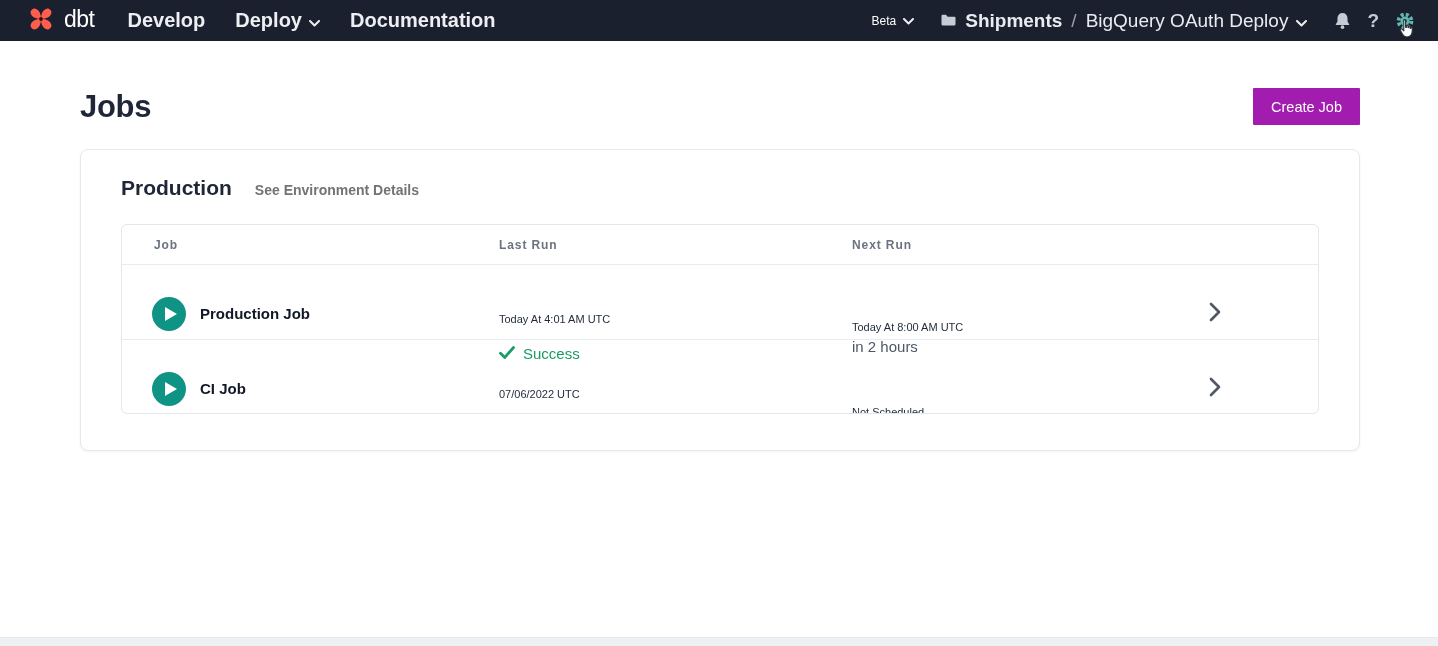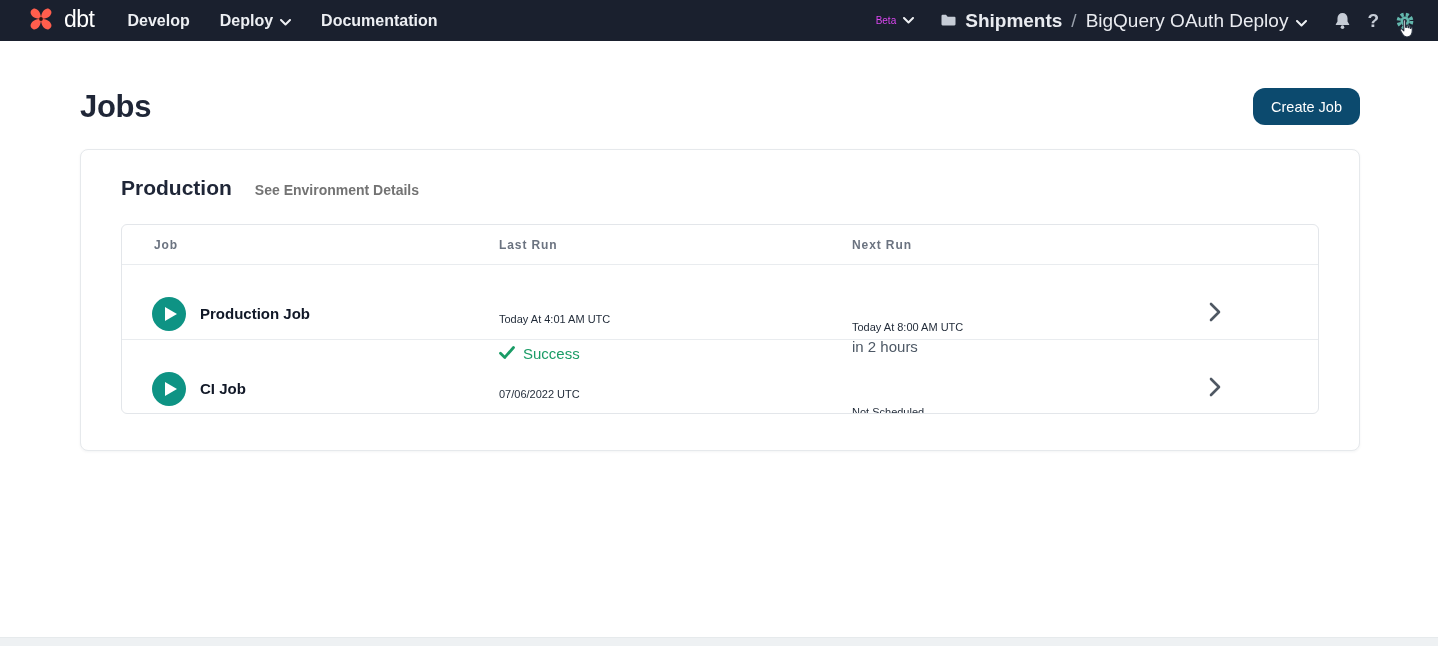--- a/index.html
+++ b/index.html
@@ -22,43 +22,43 @@
     position: relative;
   }
   .nav-left, .nav-right { display: flex; align-items: center; }
   .logo { display: flex; align-items: center; gap: 6px; cursor: pointer; }
   .logo-text {
     color: #ffffff; font-size: 23px; font-weight: 400;
     letter-spacing: -0.5px; line-height: 1; padding-bottom: 3px;
   }
   .nav-links { display: flex; align-items: center; gap: 30px; margin-left: 33px; }
   .nav-link {
-    color: #edeff3; font-size: 16px; font-weight: 700;
+    color: #edeff3; font-size: 20px; font-weight: 700;
     text-decoration: none; display: flex; align-items: center; gap: 7px;
     cursor: pointer;
   }
   .nav-right { gap: 26px; }
-  .beta { display: flex; align-items: flex-start; gap: 7px; color: #d946ef; font-size: 10px; cursor: pointer; }
+  .beta { display: flex; align-items: flex-start; gap: 7px; color: #ffffff; font-size: 12px; cursor: pointer; }
   .project-crumb { display: flex; align-items: center; gap: 8px; color: #e9ebf0; font-size: 19px; cursor: pointer; }
   .project-crumb .account { font-weight: 700; }
   .crumb-sep { color: #9aa1ac; font-weight: 400; padding: 0 1px; }
   .nav-icons { display: flex; align-items: center; gap: 15px; }
   .nav-icon-btn { display: flex; align-items: center; justify-content: center; cursor: pointer; position: relative; }
   .help-glyph { color: #c6ccd6; font-size: 19px; font-weight: 700; line-height: 1; }
   .cursor-overlay { position: absolute; top: 7px; left: 2px; z-index: 50; pointer-events: none; }
 
   
   .page { padding: 0 78px 0 80px; }
   .page-head {
     display: flex; align-items: center; justify-content: space-between;
     margin-top: 47px;
   }
   .page-title { font-size: 31px; font-weight: 700; color: #1f2637; letter-spacing: -0.3px; }
   .create-btn {
-    background: #0c4a6e; color: #ffffff; border: none; border-radius: 12px;
+    background: #a21caf; color: #ffffff; border: none; border-radius: 1px;
     font-family: "Liberation Sans", sans-serif;
     font-size: 14.5px; font-weight: 400; padding: 0 18px; height: 37px;
     cursor: pointer;
   }
 
   
   .card {
     margin-top: 24px;
     background: #ffffff;
     border: 1px solid #e6e9ec;

